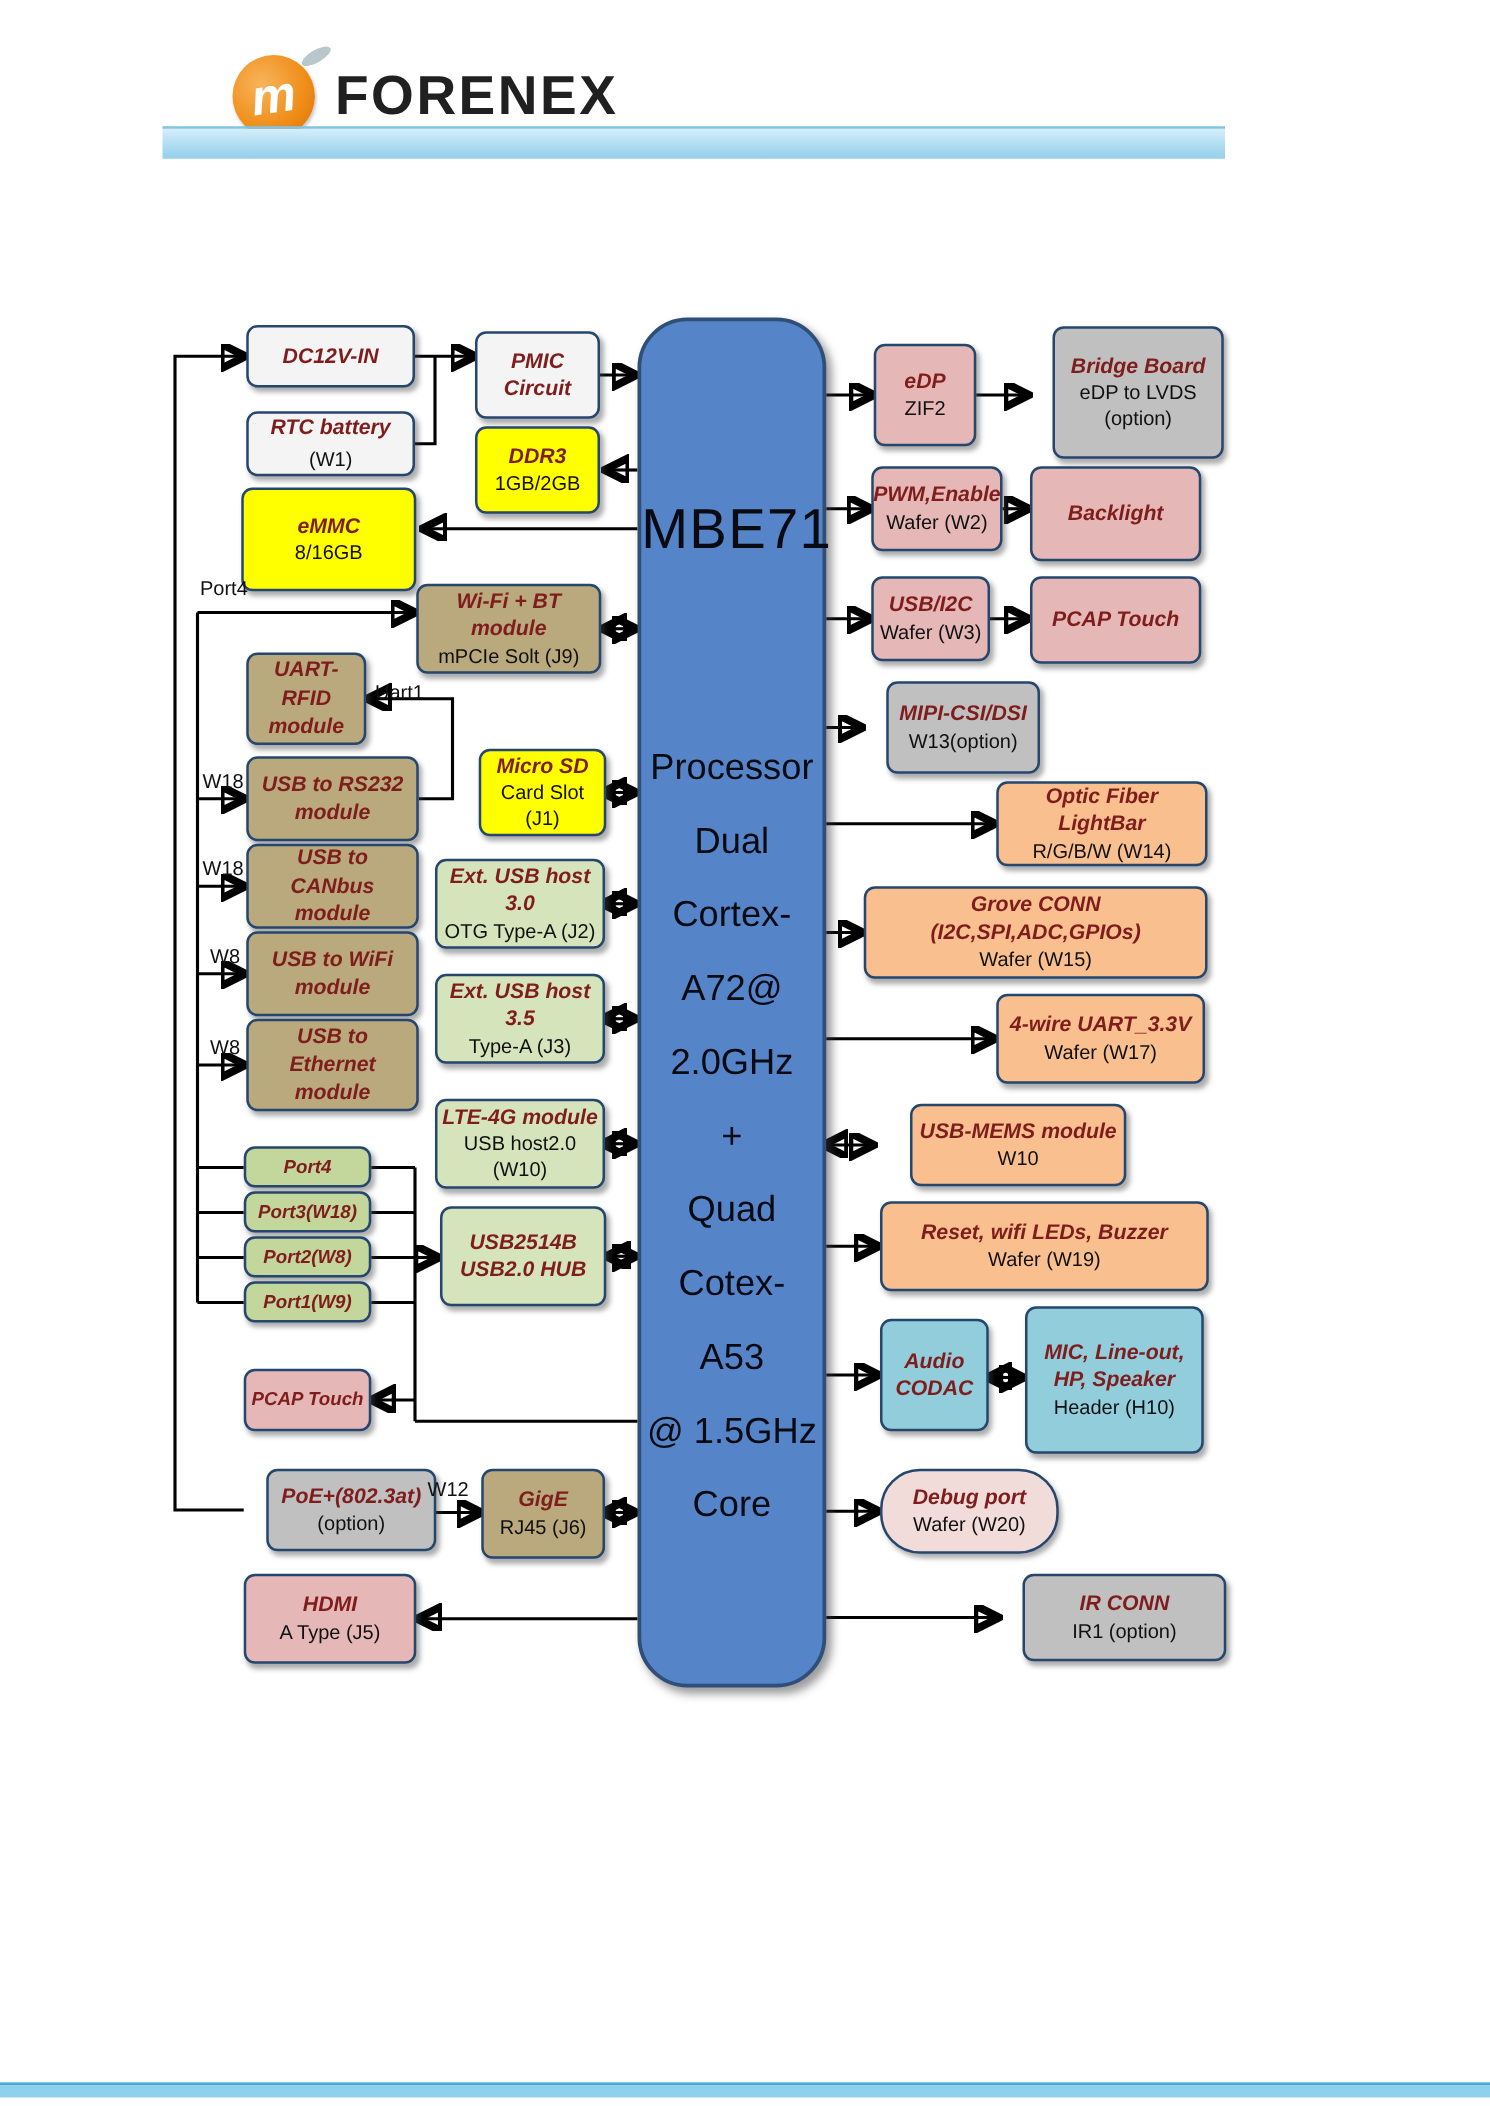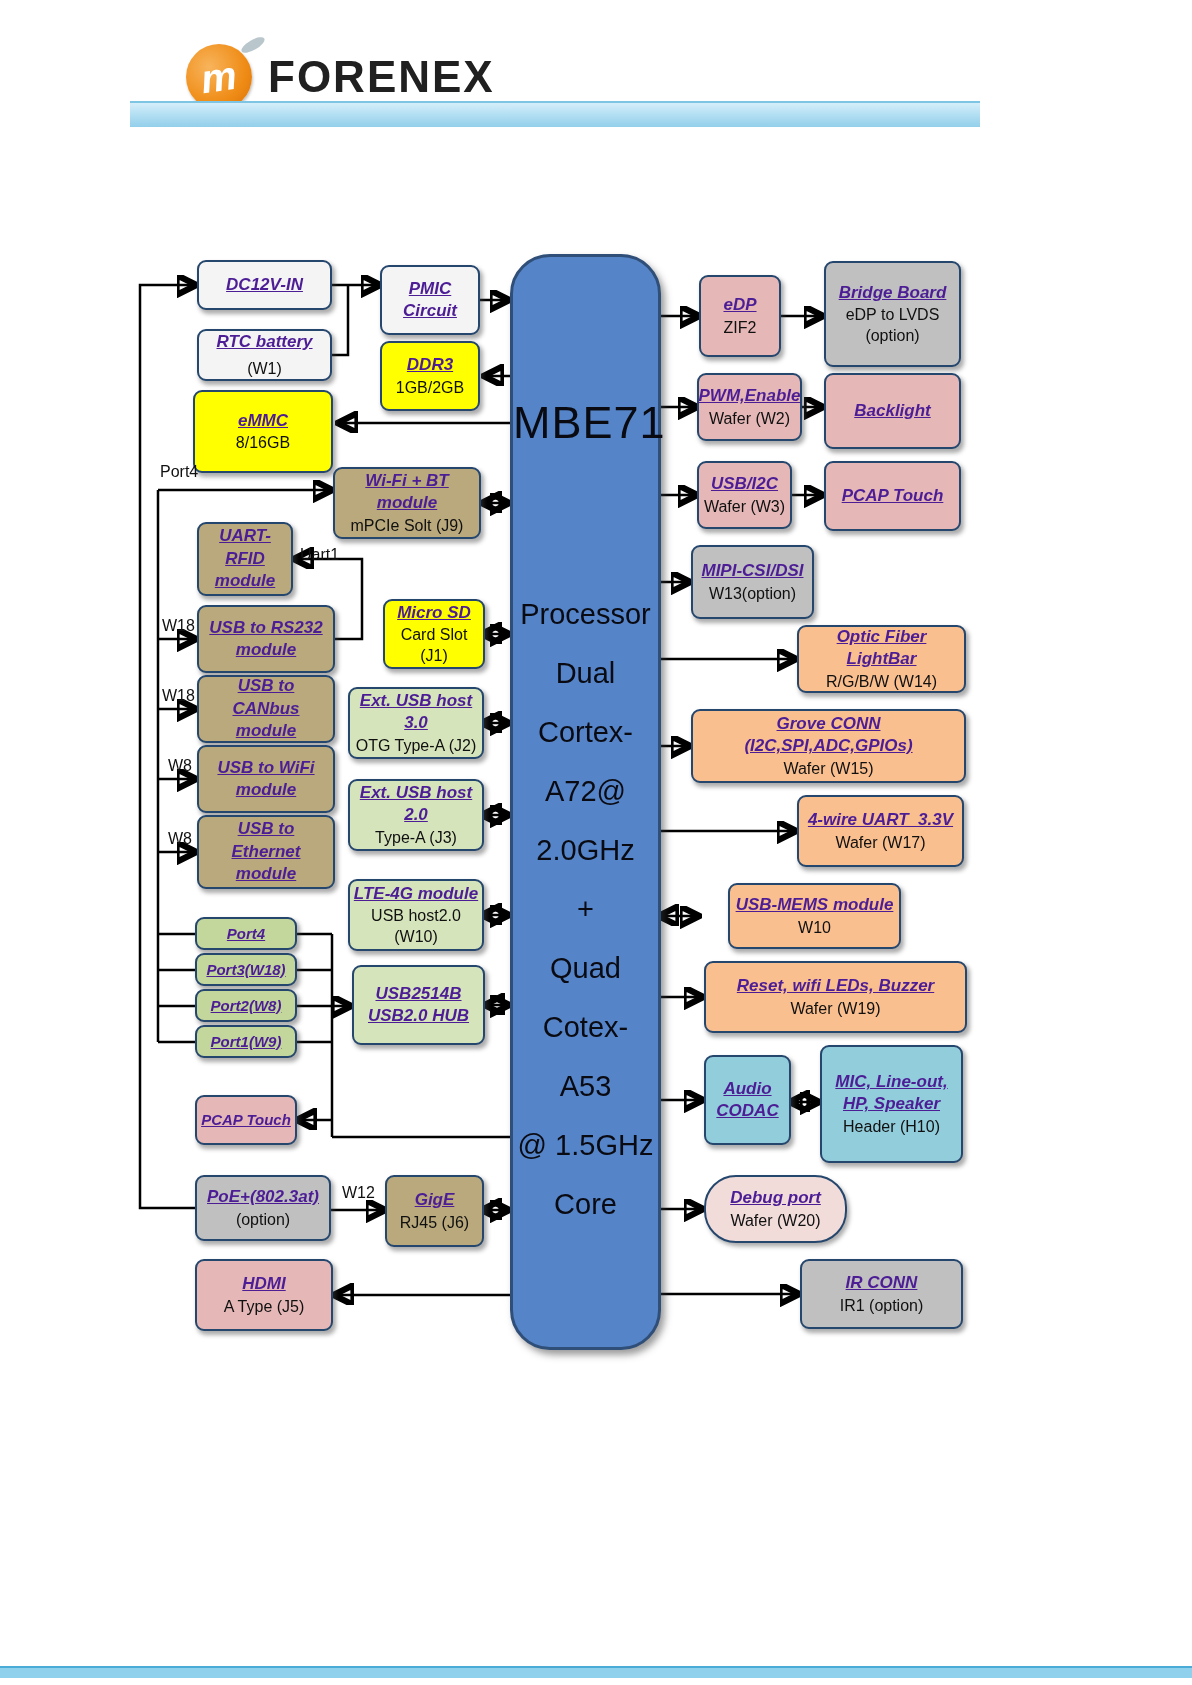--- a/index.html
+++ b/index.html
@@ -23,32 +23,32 @@
     border-top:2px solid #7ec5e4;}
   .bottombar{position:absolute;left:0;top:1666px;width:1192px;height:10px;
     background:#8fd0ec;border-top:2px solid #4aabd6;}
   
   .box{
     position:absolute;border:2.6px solid #25476e;border-radius:9px;
     display:flex;flex-direction:column;align-items:center;justify-content:center;
     box-shadow:2.5px 3.5px 4px rgba(70,70,70,.45);
     text-align:center;line-height:1.32;padding:2px 3px;box-sizing:border-box;
   }
-  .t{font-weight:bold;font-style:italic;font-size:17px;color:#4c1d95;text-decoration:underline;}
+  .t{font-weight:bold;font-style:italic;font-size:17px;color:#7f1d1d;}
   .s{font-weight:normal;font-size:16px;color:#101010;}
   .inline-line{display:flex;gap:5px;align-items:baseline;justify-content:center;flex-wrap:wrap;}
   .sm .t{font-size:15px;}
   .white{background:#f4f4f4;}
   .yellow{background:#ffff00;}
   .tan{background:#b9a97c;}
   .lgreen{background:#d6e4bc;}
   .pgreen{background:#c3d69b;}
   .pink{background:#e5b8b7;}
   .lpink{background:#f1dcda;border-radius:32px;}
-  .gray{background:#c0c0c0;}
+  .gray{background:#c0c0c0;margin-left:18px;}
   .orange{background:#fabf8f;justify-content:center;}
   .cyan{background:#92cddc;}
   
   .center-block{
     position:absolute;left:510px;top:254px;width:151px;height:1096px;
     background:#5585c8;border:3px solid #2f4e78;border-radius:40px;
     box-shadow:4px 5px 7px rgba(60,60,60,.5);
     text-align:center;color:#0a0a12;box-sizing:border-box;
   }
   .center-title{font-size:45px;margin-top:140px;line-height:52px;letter-spacing:1px;}
@@ -235,21 +235,21 @@
   <div class="t">Micro SD</div>
   <div class="s">Card Slot (J1)</div>
 </div>
 
 <div class="box lgreen" style="left:348px;top:687px;width:136px;height:72px">
   <div class="t">Ext. USB host 3.0</div>
   <div class="s">OTG Type-A (J2)</div>
 </div>
 
 <div class="box lgreen" style="left:348px;top:779px;width:136px;height:72px">
-  <div class="t">Ext. USB host 2.0</div>
+  <div class="t">Ext. USB host 3.5</div>
   <div class="s">Type-A (J3)</div>
 </div>
 
 <div class="box lgreen" style="left:348px;top:879px;width:136px;height:72px">
   <div class="t">LTE-4G module</div>
   <div class="s">USB host2.0 (W10)</div>
 </div>
 
 <div class="box lgreen" style="left:352px;top:965px;width:133px;height:80px">
   <div class="t">USB2514B</div>

